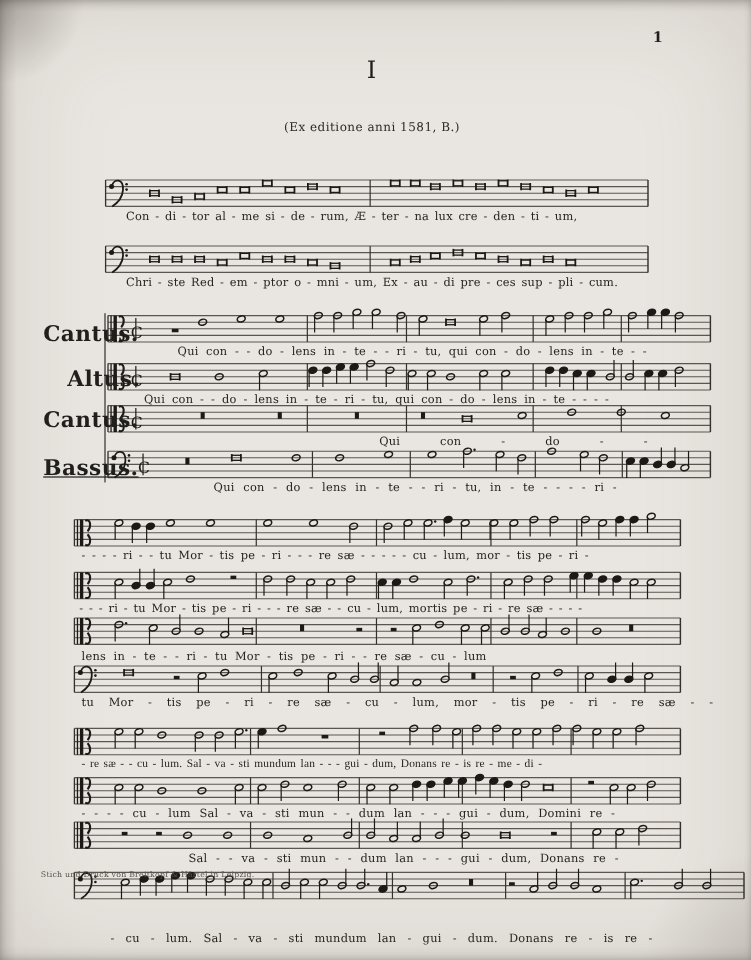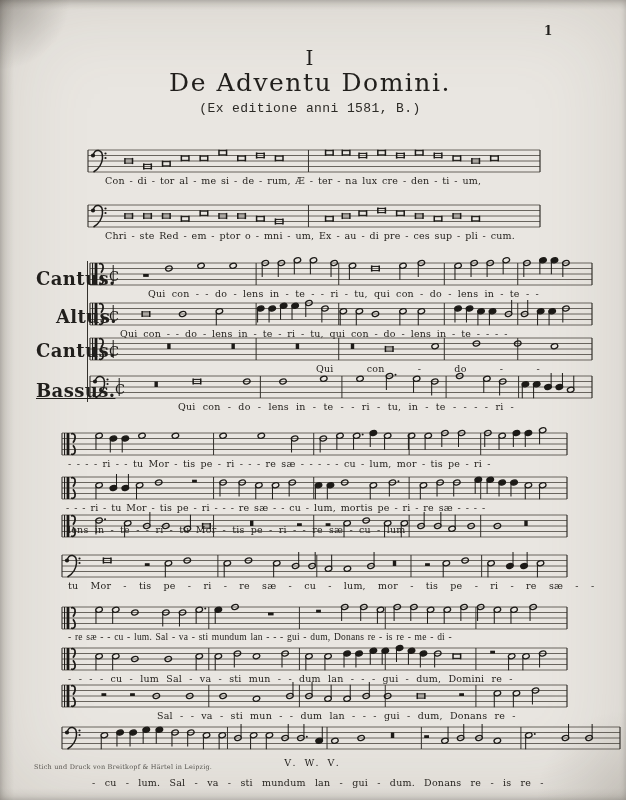--- a/index.html
+++ b/index.html
@@ -12,34 +12,33 @@
       linear-gradient(0deg, rgba(70,65,55,.10) 0, rgba(70,65,55,0) 12px),
       linear-gradient(180deg, rgba(70,65,55,.16) 0, rgba(70,65,55,0) 10px),
       #e9e6e1;
     box-shadow: inset 0 0 90px rgba(110,100,85,.18), inset 0 0 6px rgba(0,0,0,.22);
     font-family:"DejaVu Serif", serif; color:#211f1c;
   }
   .abs{position:absolute;}
   .pageno{left:544px;top:24px;font-size:12px;font-weight:bold;}
   .secno{left:0;right:6px;top:46px;text-align:center;font-size:20px;letter-spacing:1px;}
   .title{left:0;right:6px;top:68px;text-align:center;font-size:25px;letter-spacing:1.5px;}
-  .ednote{left:0;right:6px;top:101px;text-align:center;font-size:13px;letter-spacing:.4px;color:#2c2a26;font-family:Liberation Mono, monospace;}
+  .ednote{left:0;right:6px;top:101px;text-align:center;font-size:10px;letter-spacing:.4px;color:#2c2a26;}
   .lyric{position:absolute;font-size:9.5px;white-space:nowrap;color:#272420;letter-spacing:.2px;}
   .vlabel{position:absolute;font-size:18px;font-weight:bold;letter-spacing:.4px;}
   .brace{position:absolute;width:1.7px;background:#34312c;}
-  .credit{left:34px;top:763px;font-size:6.5px;color:#56534e;letter-spacing:.2px;}
+  .credit{left:34px;top:725px;font-size:6.5px;color:#56534e;letter-spacing:.2px;}
   .plate{left:0;right:0;top:757px;text-align:center;font-size:9.5px;letter-spacing:3px;}
 </style>
 </head>
 <body>
 
 <div class="page">
   <div class="abs pageno">1</div>
   <div class="abs secno">I</div>
-  <div class="abs title">De Adventu Domini.</div>
   <div class="abs ednote">(Ex editione anni 1581, B.)</div>
 
   <div id="score">
       <svg width="460" height="62" style="position: absolute; left: 85px; top: 132px; overflow: visible;">
         <line x1="3" y1="18" x2="455" y2="18" stroke="#5a564f" stroke-width="0.9"></line>
         <line x1="3" y1="23.5" x2="455" y2="23.5" stroke="#5a564f" stroke-width="0.9"></line>
         <line x1="3" y1="29" x2="455" y2="29" stroke="#5a564f" stroke-width="0.9"></line>
         <line x1="3" y1="34.5" x2="455" y2="34.5" stroke="#5a564f" stroke-width="0.9"></line>
         <line x1="3" y1="40" x2="455" y2="40" stroke="#5a564f" stroke-width="0.9"></line>
         <line x1="3" y1="18" x2="3" y2="40" stroke="#34312c" stroke-width="1.1"></line>
@@ -592,21 +591,21 @@
         <ellipse cx="362.055" cy="29" rx="3.4" ry="2.4" fill="none" stroke="#1c1a17" stroke-width="1.3" transform="rotate(-18 362.055 29)"></ellipse>
         <line x1="365.15500000000003" y1="28" x2="365.15500000000003" y2="15" stroke="#1c1a17" stroke-width="1"></line>
         <ellipse cx="378.75" cy="29" rx="3.4" ry="2.4" fill="none" stroke="#1c1a17" stroke-width="1.3" transform="rotate(-18 378.75 29)"></ellipse>
         <line x1="381.85" y1="28" x2="381.85" y2="15" stroke="#1c1a17" stroke-width="1"></line>
         <ellipse cx="393.06" cy="31.75" rx="3.4" ry="2.4" fill="none" stroke="#1c1a17" stroke-width="1.3" transform="rotate(-18 393.06 31.75)"></ellipse>
         <line x1="396.16" y1="30.75" x2="396.16" y2="17.75" stroke="#1c1a17" stroke-width="1"></line>
         <ellipse cx="412.14" cy="29" rx="3.4" ry="2.4" fill="none" stroke="#1c1a17" stroke-width="1.3" transform="rotate(-18 412.14 29)"></ellipse>
         <ellipse cx="438.375" cy="29" rx="3.4" ry="2.4" fill="none" stroke="#1c1a17" stroke-width="1.3" transform="rotate(-18 438.375 29)"></ellipse>
         <rect x="465.295" y="23.5" width="3.4" height="5.5" fill="#1c1a17"></rect>
       </svg>
-      <div class="lyric" style="left: 68px; top: 524px; word-spacing: 3px;">lens in - te - - ri - tu Mor - tis pe - ri - - re sæ - cu - lum</div>
+      <div class="lyric" style="left: 68px; top: 542px; word-spacing: 3px;">lens in - te - - ri - tu Mor - tis pe - ri - - re sæ - cu - lum</div>
       <svg width="513" height="62" style="position: absolute; left: 59px; top: 537px; overflow: visible;">
         <line x1="3" y1="18" x2="508" y2="18" stroke="#5a564f" stroke-width="0.9"></line>
         <line x1="3" y1="23.5" x2="508" y2="23.5" stroke="#5a564f" stroke-width="0.9"></line>
         <line x1="3" y1="29" x2="508" y2="29" stroke="#5a564f" stroke-width="0.9"></line>
         <line x1="3" y1="34.5" x2="508" y2="34.5" stroke="#5a564f" stroke-width="0.9"></line>
         <line x1="3" y1="40" x2="508" y2="40" stroke="#5a564f" stroke-width="0.9"></line>
         <line x1="3" y1="18" x2="3" y2="40" stroke="#34312c" stroke-width="1.1"></line>
         <circle cx="8" cy="23.5" r="2.1" fill="#1c1a17"></circle>
         <path d="M 8 23.5 C 10 16 18 17 17.5 26.25 C 17 33.4 12 37.8 8.5 40" fill="none" stroke="#1c1a17" stroke-width="1.5"></path>
         <circle cx="20.5" cy="21.5" r="1.1" fill="#1c1a17"></circle>
@@ -889,14 +888,13 @@
         <line x1="533.14" y1="28" x2="533.14" y2="15" stroke="#1c1a17" stroke-width="1"></line>
       </svg>
       <div class="lyric" style="left: 92px; top: 752px; word-spacing: 6px; margin-top: 25px;">- cu - lum. Sal - va - sti mundum lan - gui - dum. Donans re - is re -</div>
       <div class="vlabel" style="left: 36px; top: 268px;">Cantus.</div>
       <div class="vlabel" style="left: 36px; top: 306px; margin-left: 20px;">Altus.</div>
       <div class="vlabel" style="left: 36px; top: 340px;">Cantus.</div>
       <div class="vlabel" style="left: 36px; top: 380px; text-decoration: underline;">Bassus.</div>
     </div>
 
   <div class="abs credit">Stich und Druck von Breitkopf &amp; Härtel in Leipzig.</div>
-  <div class="abs plate">V. W. V.</div>
 </div>
 
 </body></html>

